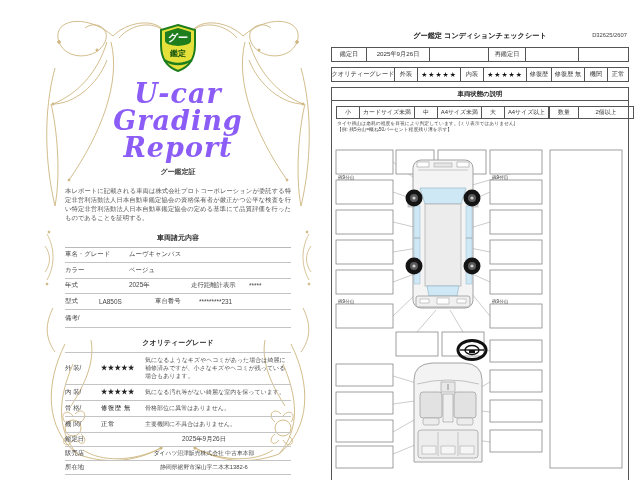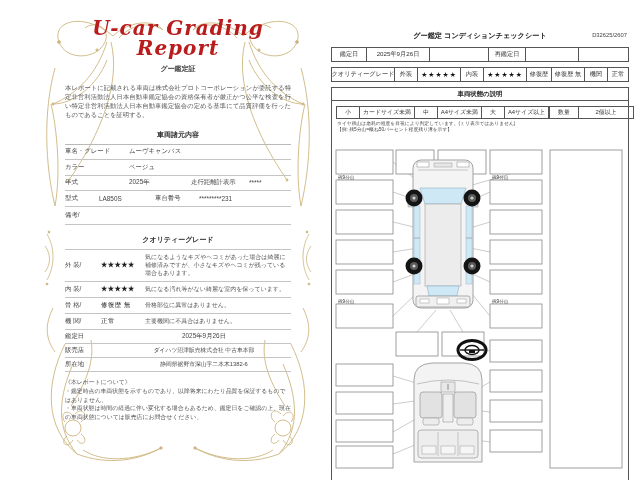--- a/index.html
+++ b/index.html
@@ -4,21 +4,21 @@
 <style>
   html,body{margin:0;padding:0;background:#fff;}
   .canvas{position:relative;width:640px;height:480px;background:#ffffff;overflow:hidden;
           font-family:"Liberation Sans",sans-serif;color:#333;}
   
   .left-page{position:absolute;left:35px;top:8px;width:286px;height:464px;background:#fff;}
   .deco-border{position:absolute;left:0;top:0;width:286px;height:464px;pointer-events:none;}
   .lp-content{position:relative;padding:6px 30px 0 30px;}
   .emblem-wrap{text-align:center;margin-top:10px;}
   .lp-title{text-align:center;font-family:"DejaVu Serif",serif;font-style:italic;font-weight:bold;
-            color:#b91c1c;font-size:20px;letter-spacing:1px;margin-top:4px;line-height:1;}
+            color:#8b5cf6;font-size:27px;letter-spacing:1px;margin-top:4px;line-height:1;}
   .lp-subtitle{text-align:center;font-size:7px;font-weight:bold;color:#444;margin-top:6px;}
   .lp-intro{font-size:6.3px;line-height:1.45;color:#555;text-align:justify;margin-top:9px;}
   .sec-title{text-align:center;font-size:7px;font-weight:bold;color:#333;margin-top:10px;
              padding-bottom:4px;border-bottom:1px solid #b9b9b9;}
   .spec-row{display:flex;align-items:center;border-bottom:1px solid #c4c4c4;min-height:14.5px;
             font-size:6.4px;color:#444;}
   .spec-row .lab{width:64px;flex:none;}
   .spec-row .val{flex:1;}
   .spec-row .lab2{width:58px;flex:none;}
   .spec-row .val2{flex:1;}
@@ -96,20 +96,29 @@
       </defs>
       <use href="#tl"></use>
       <use href="#tl" transform="translate(286,0) scale(-1,1)"></use>
       <use href="#bl"></use>
       <use href="#bl" transform="translate(286,0) scale(-1,1)"></use>
       <use href="#ml"></use>
       <use href="#ml" transform="translate(286,0) scale(-1,1)"></use>
     </svg>
 
     <div class="lp-content">
+      <div class="emblem-wrap">
+        <svg width="38" height="48" viewBox="0 0 38 48">
+          <path d="M19 1 L36 6 V21 Q36 41 19 47 Q2 41 2 21 V6 Z" fill="#e6e03a" stroke="#1e7e1e" stroke-width="2"></path>
+          <path d="M19 4 L32 8 V17 Q32 21 19 22 Q6 21 6 17 V8 Z" fill="#1e7e1e"></path>
+          <text x="19" y="17" text-anchor="middle" font-size="10" font-weight="bold" fill="#ffffff">グー</text>
+          <text x="19" y="32" text-anchor="middle" font-size="8" font-weight="bold" fill="#14540f">鑑定</text>
+          <path d="M5 36 Q19 44 33 36" stroke="#1e7e1e" stroke-width="2.4" fill="none"></path>
+        </svg>
+      </div>
 
       <div class="lp-title">U-car Grading Report</div>
       <div class="lp-subtitle">グー鑑定証</div>
       <div class="lp-intro">本レポートに記載される車両は株式会社プロトコーポレーションが委託する特定非営利活動法人日本自動車鑑定協会の資格保有者が厳正かつ公平な検査を行い特定非営利活動法人日本自動車鑑定協会の定める基準にて品質評価を行ったものであることを証明する。</div>
 
       <div class="sec-title">車両諸元内容</div>
 
       <div class="spec-row">
         <span class="lab">車名・グレード</span>
         <span class="val">ムーヴキャンバス</span>

